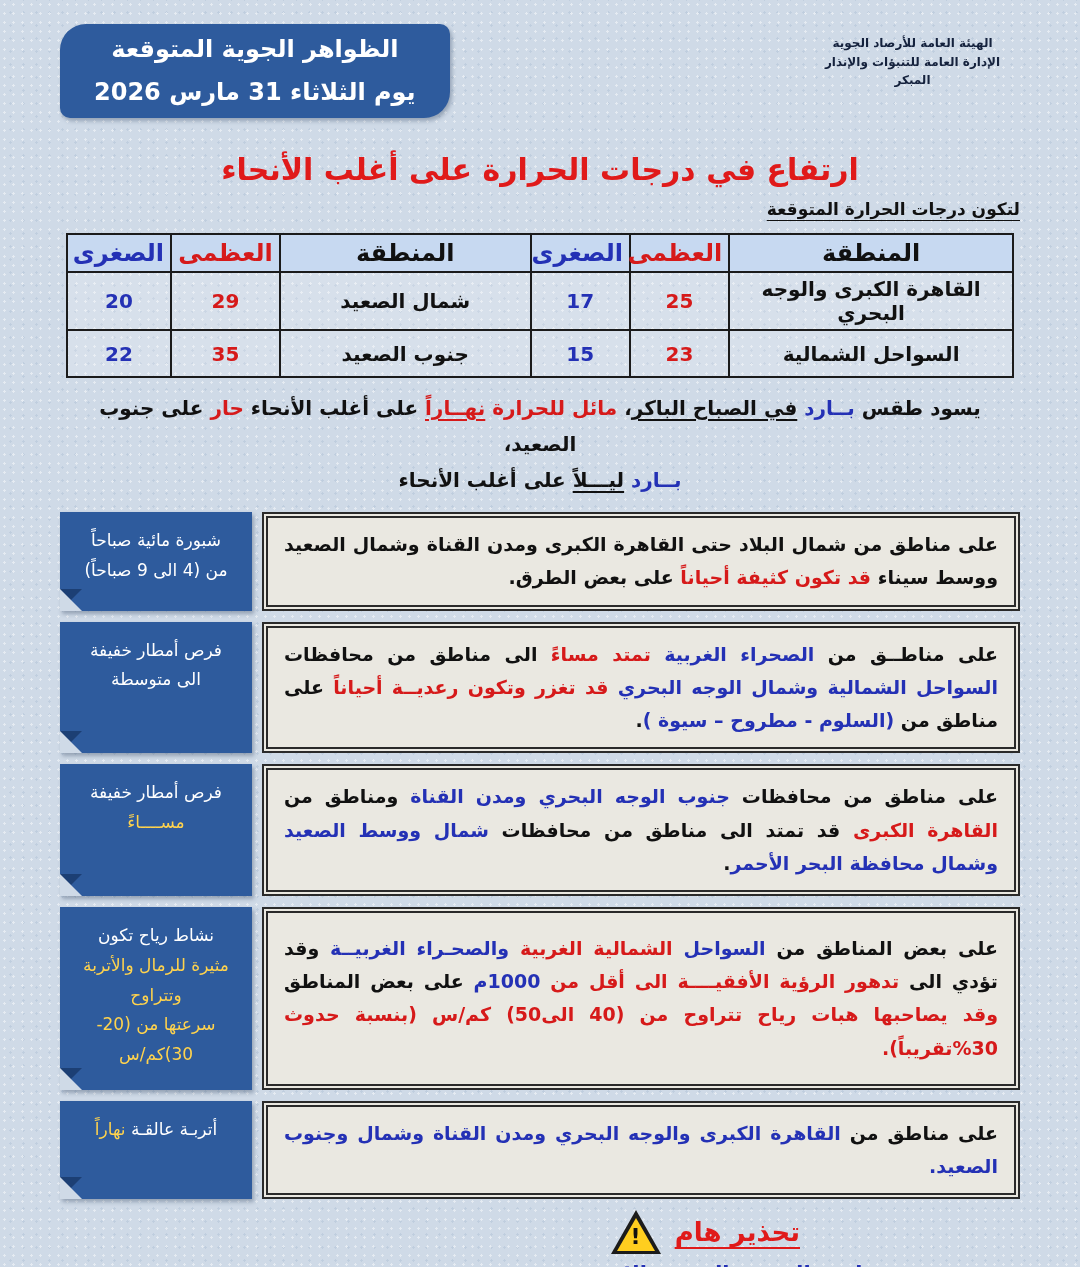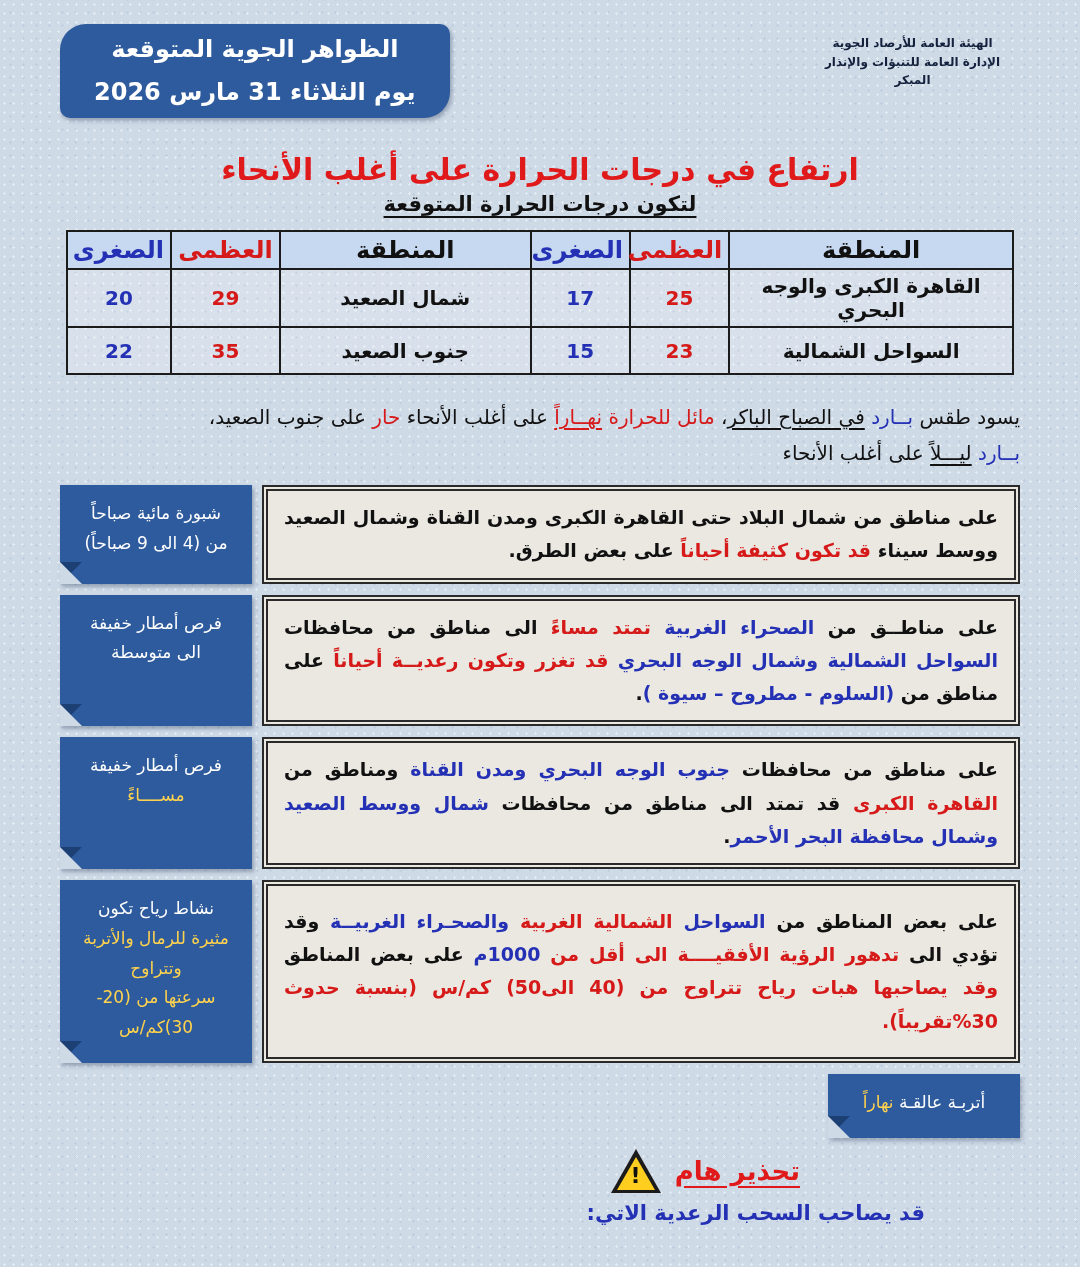--- a/index.html
+++ b/index.html
@@ -29,34 +29,34 @@
     background:repeating-conic-gradient(#e8a20c 0 7deg, #ffd95e 7deg 14deg);
     display:flex; align-items:center; justify-content:center; box-shadow:0 0 0 2px rgba(230,160,20,.5); }
   .logo-inner { width:70px; height:70px; border-radius:50%; border:3px solid #c01818; overflow:hidden; display:flex; flex-direction:column; background:#fff; }
   .flag-top { flex:1; background:#ce1126; color:#fff; font-size:9px; font-weight:bold; text-align:center; line-height:2.2; }
   .flag-mid { flex:1.25; background:#f3f8ff; position:relative; }
   .flag-mid::after { content:""; position:absolute; left:14px; right:14px; top:2px; bottom:2px; background:#4a7fc0; border-radius:50%; box-shadow:inset 0 -3px 0 #2f5d96; }
   .flag-bot { flex:1; background:#141414; }
 
   
   .headline { text-align:center; color:#e01a1a; font-weight:bold; font-size:30px; margin-top:14px; }
-  .subtitle { text-align:center; color:#111; font-weight:bold; font-size:21px; margin-top:5px; text-decoration:underline; text-underline-offset:5px; }
+  .subtitle { color:#111; font-weight:bold; font-size:17px; margin-top:12px; text-decoration:underline; text-underline-offset:5px; }
 
   
   table.temps { width:948px; margin:14px auto 0 auto; border-collapse:collapse; table-layout:fixed; }
   table.temps th, table.temps td { border:2px solid #1b1b1b; text-align:center; font-weight:bold; padding:4px 6px; }
   table.temps th { background:#c7d9f1; font-size:24px; height:38px; }
   table.temps td { font-size:20px; height:47px; background:rgba(255,255,255,.18); }
   col.c-reg-a{width:30%;} col.c-max-a{width:10.5%;} col.c-min-a{width:10.5%;}
   col.c-reg-b{width:26.5%;} col.c-max-b{width:11.5%;} col.c-min-b{width:11%;}
   .th-region{color:#111;} .th-max{color:#d61a1a;} .th-min{color:#2431b5;}
   .td-region{color:#111;} .td-max{color:#d61a1a; font-size:22px;} .td-min{color:#2431b5; font-size:22px;}
 
   
-  .summary { text-align:right; font-weight:normal; font-size:20px; line-height:1.8; margin-top:24px; }
+  .summary { text-align:center; font-weight:bold; font-size:20px; line-height:1.8; margin-top:12px; }
   .summary span[data-u="1"]{ text-decoration:underline; text-underline-offset:4px; }
 
   
   .phen { margin-top:14px; }
   .phen-row { display:flex; gap:10px; margin-bottom:11px; align-items:stretch; }
   .phen-tab {
     flex:0 0 192px; background:#2e5b9d; color:#fff; font-weight:normal; font-size:17px;
     text-align:center; padding:14px 10px 20px 10px; position:relative; line-height:1.75;
     box-shadow:2px 3px 4px rgba(40,60,90,.35);
   }
@@ -175,20 +175,23 @@
         <div class="phen-box">
           <p class="phen-text"><span style="color: rgb(17, 17, 17);">على بعض المناطق من </span><span style="color: rgb(36, 49, 181);">السواحل </span><span style="color: rgb(214, 26, 26);">الشمالية الغربية </span><span style="color: rgb(36, 49, 181);">والصحـراء الغربيــة </span><span style="color: rgb(17, 17, 17);">وقد تؤدي الى </span><span style="color: rgb(214, 26, 26);">تدهور الرؤية الأفقيــــة الى أقل من </span><span style="color: rgb(36, 49, 181);">1000م </span><span style="color: rgb(17, 17, 17);">على بعض المناطق </span><span style="color: rgb(214, 26, 26);">وقد يصاحبها هبات رياح تتراوح من (40 الى50) كم/س (بنسبة حدوث 30%تقريباً).</span></p>
         </div>
         <div class="phen-tab">
           <div><span style="color: rgb(255, 255, 255);">نشاط رياح تكون</span></div>
           <div><span style="color: rgb(255, 211, 77);">مثيرة للرمال والأتربة وتتراوح</span></div>
           <div><span style="color: rgb(255, 211, 77);">سرعتها من  (20-30)كم/س</span></div>
         </div>
       </div>
       <div class="phen-row">
+        <div class="phen-box">
+          <p class="phen-text"><span style="color: rgb(17, 17, 17);">على مناطق من </span><span style="color: rgb(36, 49, 181);">القاهرة الكبرى والوجه البحري ومدن القناة وشمال وجنوب الصعيد.</span></p>
+        </div>
         <div class="phen-tab">
           <div><span style="color: rgb(255, 255, 255);">أتربـة عالقـة </span><span style="color: rgb(255, 211, 77);">نهاراً</span></div>
         </div>
       </div>
     </div>
 
   <div class="warn">
     <div class="warn-head">
       <span class="warn-title">تحذير هام</span>
       <span class="tri">

